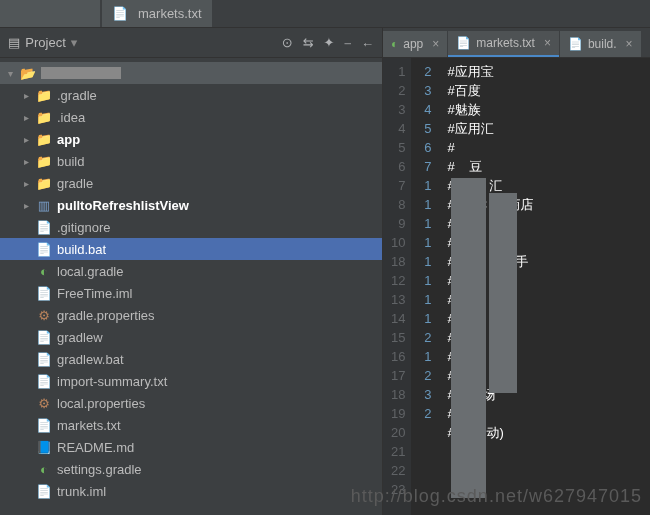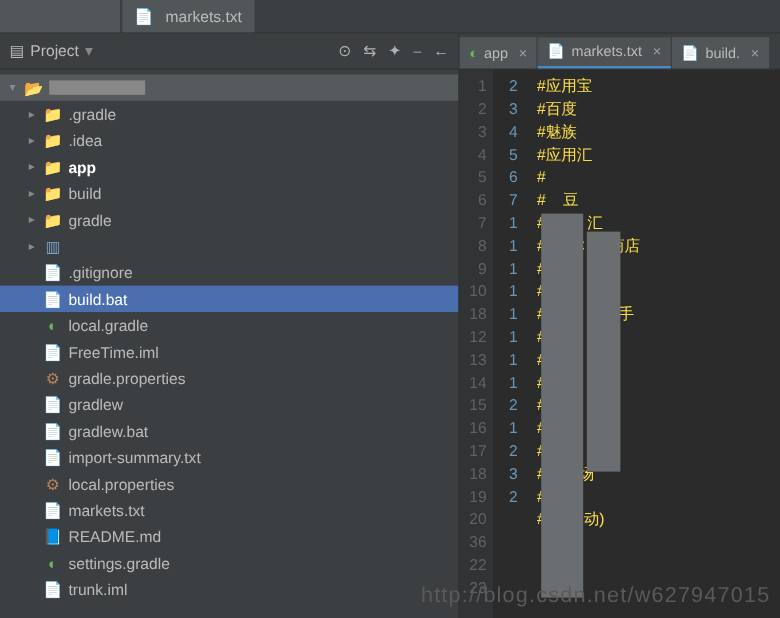--- a/index.html
+++ b/index.html
@@ -28,21 +28,21 @@
 
 .right-panel { flex: 1; display: flex; flex-direction: column; background: #2b2b2b; }
 .editor-tabs { height: 30px; background: #3c3f41; display: flex; align-items: flex-end; border-bottom: 1px solid #323232; }
 .editor-tab { height: 26px; padding: 0 8px; display: flex; align-items: center; gap: 5px; background: #515658; margin-right: 1px; font-size: 12px; }
 .editor-tab.active { background: #4e5254; border-bottom: 2px solid #4a88c7; }
 .close-x { color: #a0a0a0; margin-left: 4px; font-size: 12px; }
 
 .editor-body { flex: 1; display: flex; font-family: Consolas, monospace; font-size: 13px; position: relative; }
 .gutter { background: #313335; color: #606366; text-align: right; padding: 4px 6px 0 8px; line-height: 19px; }
 .gutter2 { background: #2b2b2b; color: #6897bb; text-align: right; padding: 4px 10px 0 8px; line-height: 19px; width: 30px; }
-.code { padding: 4px 0 0 6px; line-height: 19px; color: #fde047; position: relative; }
+.code { padding: 4px 0 0 6px; line-height: 19px; color: #ffffff; position: relative; }
 .code-line { height: 19px; white-space: pre; }
 .obscure { position: absolute; background: #6a6e71; }
 
 .watermark { position: absolute; bottom: 8px; right: 8px; color: #5a5a5a; font-size: 18px; font-family: Arial; letter-spacing: 1px; }
 
 
 .i-file { color: #a7b0b8; }
 .i-folder { color: #c99a5b; }
 .i-folder-red { color: #d05555; }
 .i-folder-teal { color: #5a9e9e; }
@@ -105,20 +105,21 @@
           <span class="">build</span>
         </div>
         <div class="tree-row indent-1">
           <span class="arrow">▸</span>
           <span class="tree-icon i-folder">📁</span>
           <span class="">gradle</span>
         </div>
         <div class="tree-row indent-1">
           <span class="arrow">▸</span>
           <span class="tree-icon i-module">▥</span>
+          <span class="bold-white">pulltoRefreshlistView</span>
         </div>
         <div class="tree-row indent-1">
           <span class="arrow"></span>
           <span class="tree-icon i-file">📄</span>
           <span class="">.gitignore</span>
         </div>
         <div class="tree-row indent-1 selected">
           <span class="arrow"></span>
           <span class="tree-icon i-file">📄</span>
           <span class="">build.bat</span>
@@ -214,21 +215,21 @@
           <div>18</div>
           <div>12</div>
           <div>13</div>
           <div>14</div>
           <div>15</div>
           <div>16</div>
           <div>17</div>
           <div>18</div>
           <div>19</div>
           <div>20</div>
-          <div>36</div>
+          <div>21</div>
           <div>22</div>
           <div>23</div>
         </div>
       <div class="gutter2" id="gutter2">
           <div>2</div>
           <div>3</div>
           <div>4</div>
           <div>5</div>
           <div>6</div>
           <div>7</div>

